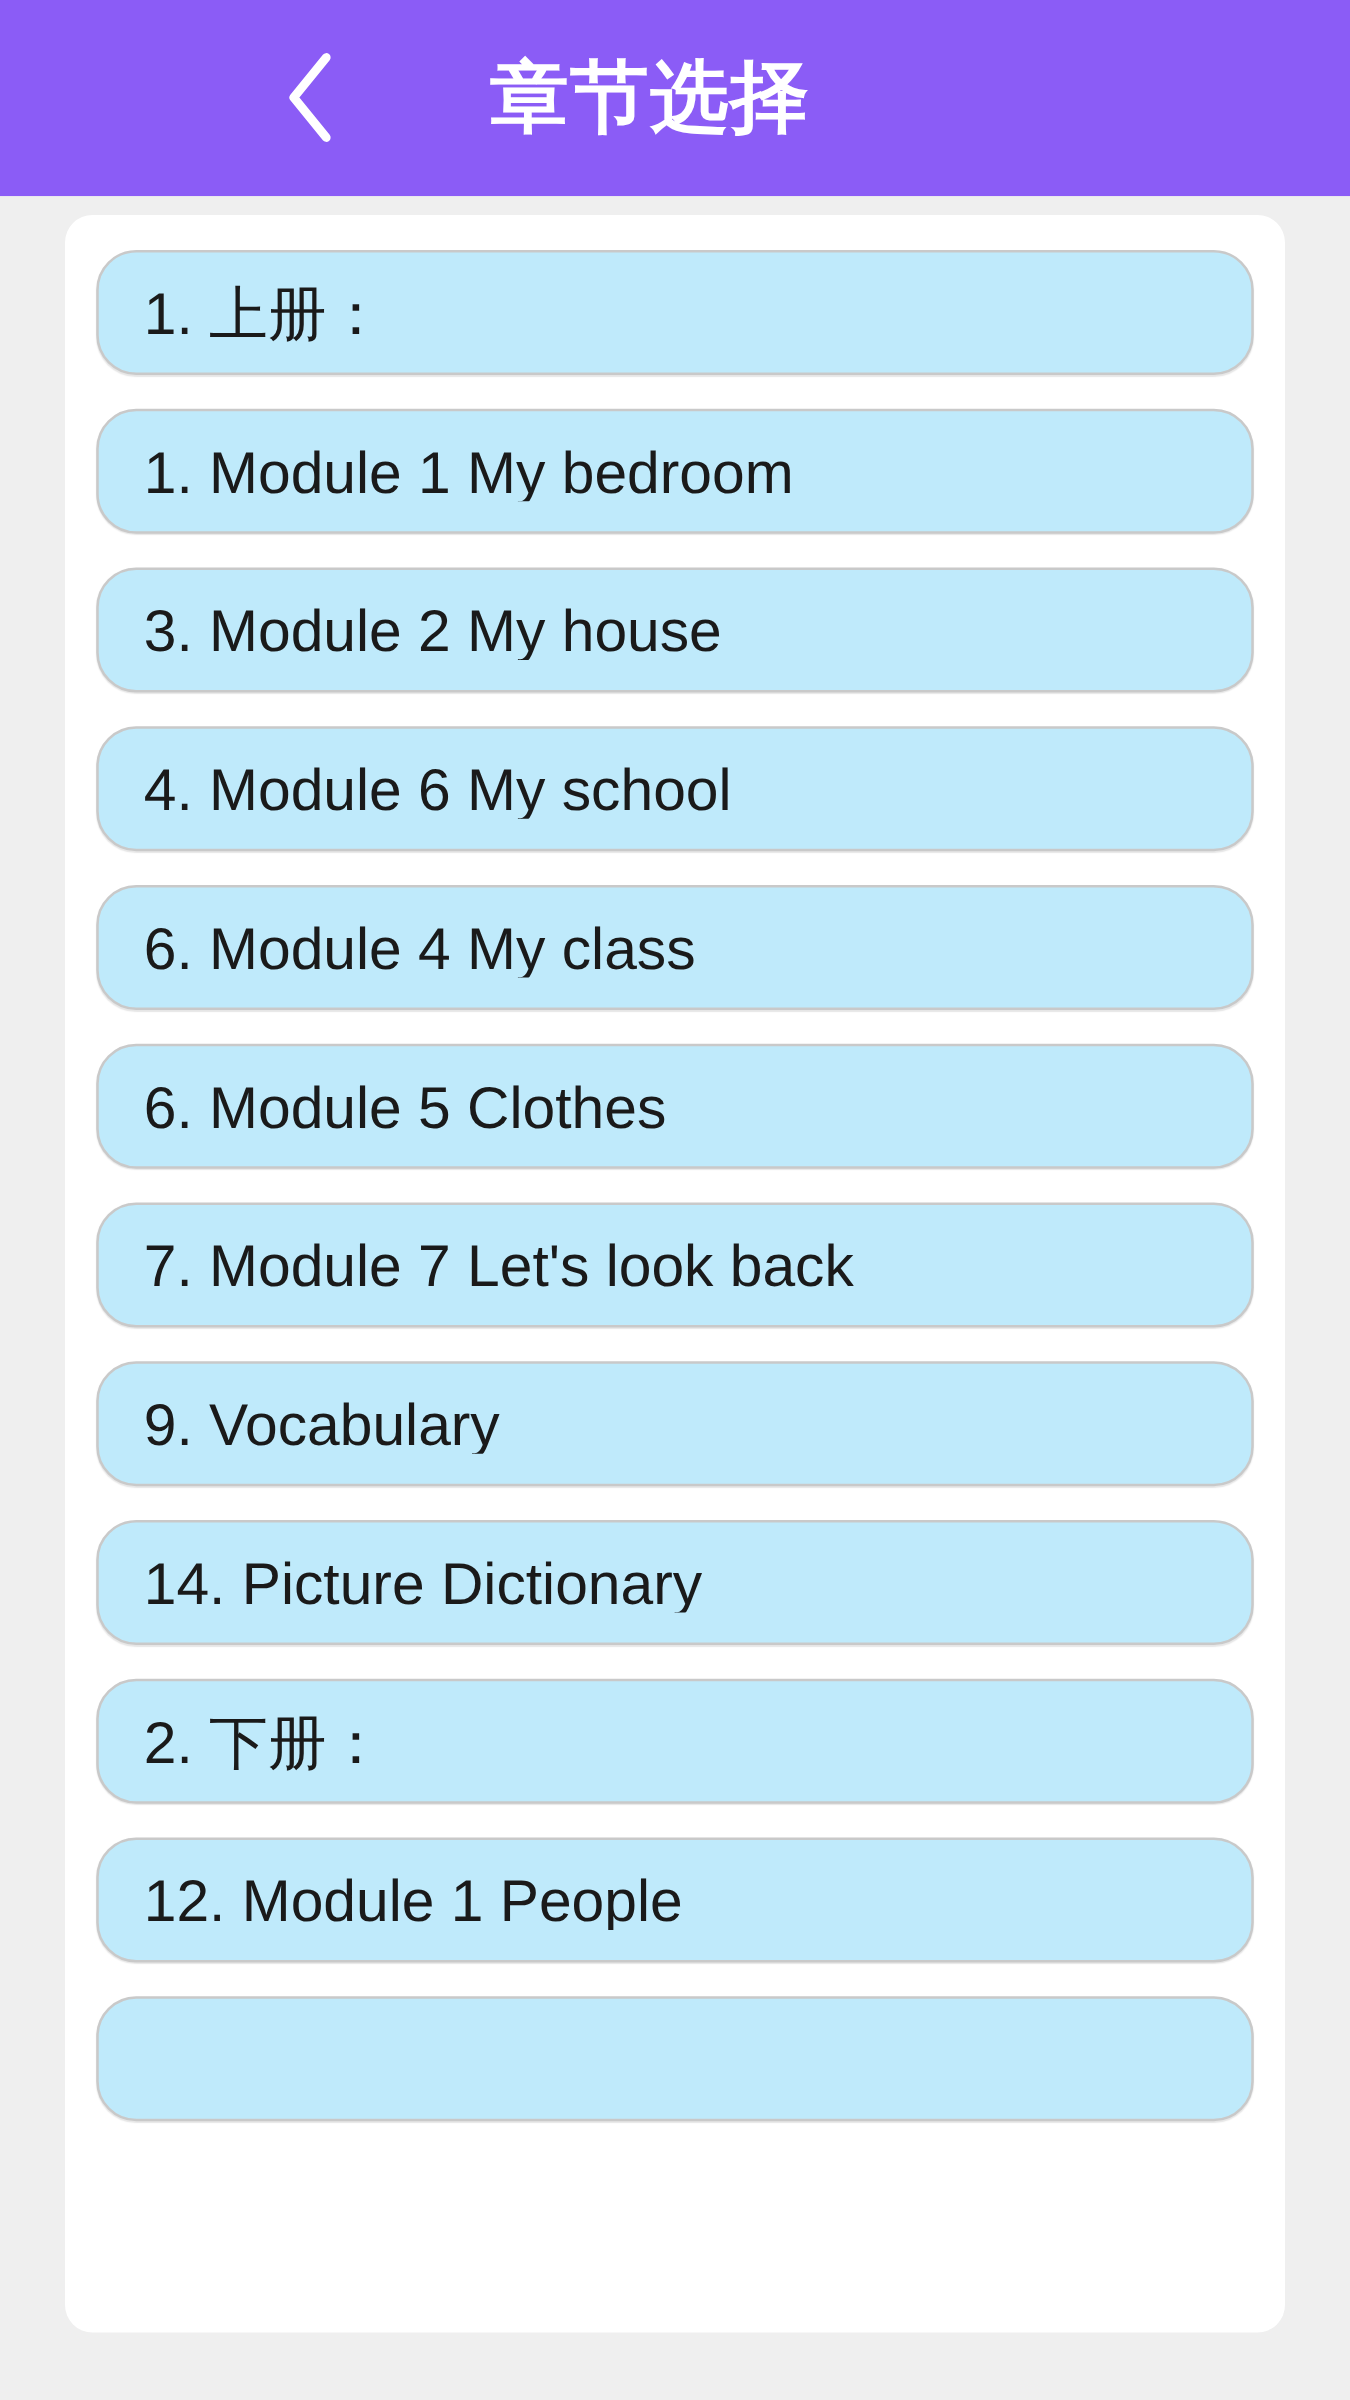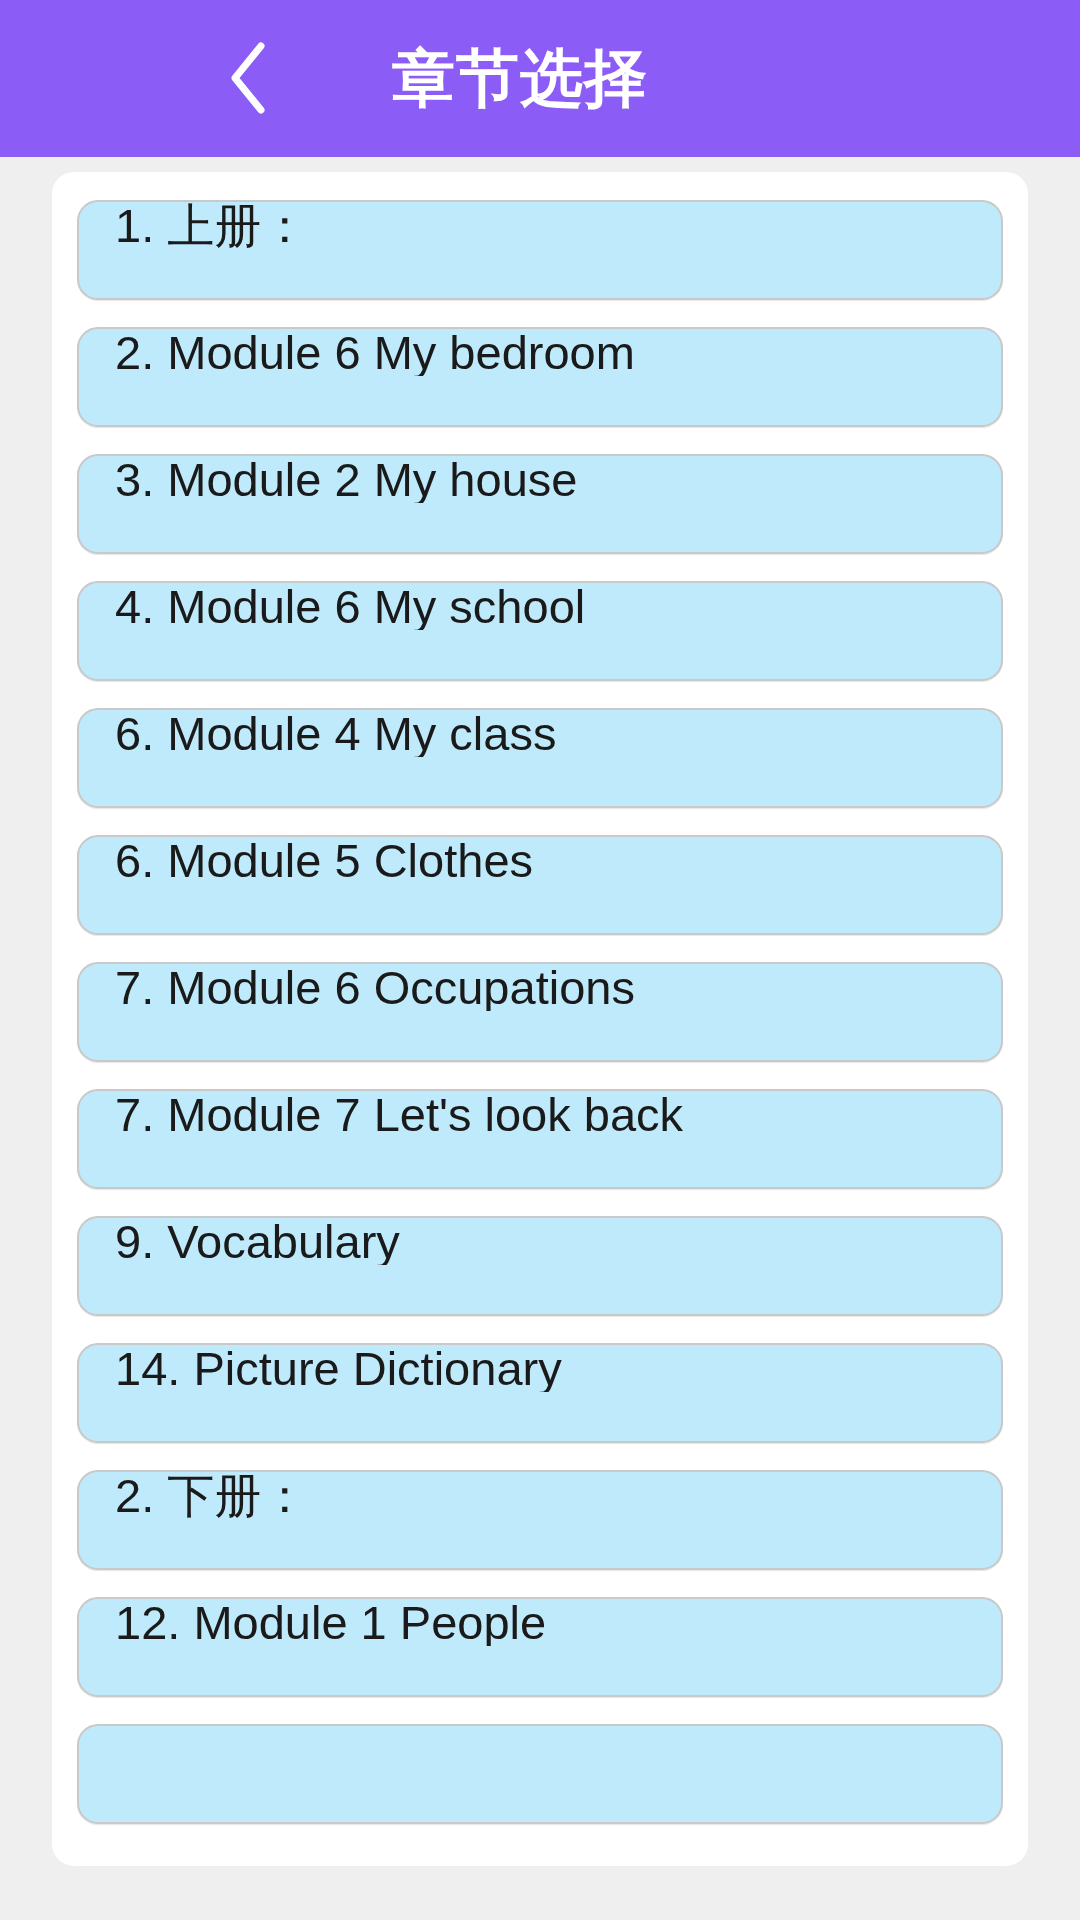--- a/index.html
+++ b/index.html
@@ -96,24 +96,24 @@
     padding: 0;
     list-style: none;
   }
 
   .chapter-item {
     position: relative;
     margin: 0 25px 27px 25px;
     height: 100px;
     background: #BFEAFB;
     border: 2px solid #C9C9C9;
-    border-radius: 21px;
+    border-radius: 32px;
     box-sizing: border-box;
     display: flex;
-    align-items: flex-start;
+    align-items: center;
     cursor: pointer;
     box-shadow: 0 1px 1px rgba(0,0,0,0.10);
   }
 
   .chapter-label {
     padding-left: 36px;
     font-size: 47px;
     color: #1A1A1A;
     line-height: 1;
     white-space: nowrap;
@@ -135,36 +135,33 @@
     <div class="appbar-title">章节选择</div>
   </div>
 
   <div class="content">
     <div class="card">
       <ul class="chapter-list">
         <li class="chapter-item">
           <span class="chapter-label">1. 上册：</span>
         </li>
         <li class="chapter-item">
-          <span class="chapter-label">2. Module 6 My bedroom</span>
+          <span class="chapter-label">1. Module 1 My bedroom</span>
         </li>
         <li class="chapter-item">
           <span class="chapter-label">3. Module 2 My house</span>
         </li>
         <li class="chapter-item">
           <span class="chapter-label">4. Module 6 My school</span>
         </li>
         <li class="chapter-item">
           <span class="chapter-label">6. Module 4 My class</span>
         </li>
         <li class="chapter-item">
           <span class="chapter-label">6. Module 5 Clothes</span>
-        </li>
-        <li class="chapter-item">
-          <span class="chapter-label">7. Module 6 Occupations</span>
         </li>
         <li class="chapter-item">
           <span class="chapter-label">7. Module 7 Let's look back</span>
         </li>
         <li class="chapter-item">
           <span class="chapter-label">9. Vocabulary</span>
         </li>
         <li class="chapter-item">
           <span class="chapter-label">14. Picture Dictionary</span>
         </li>

